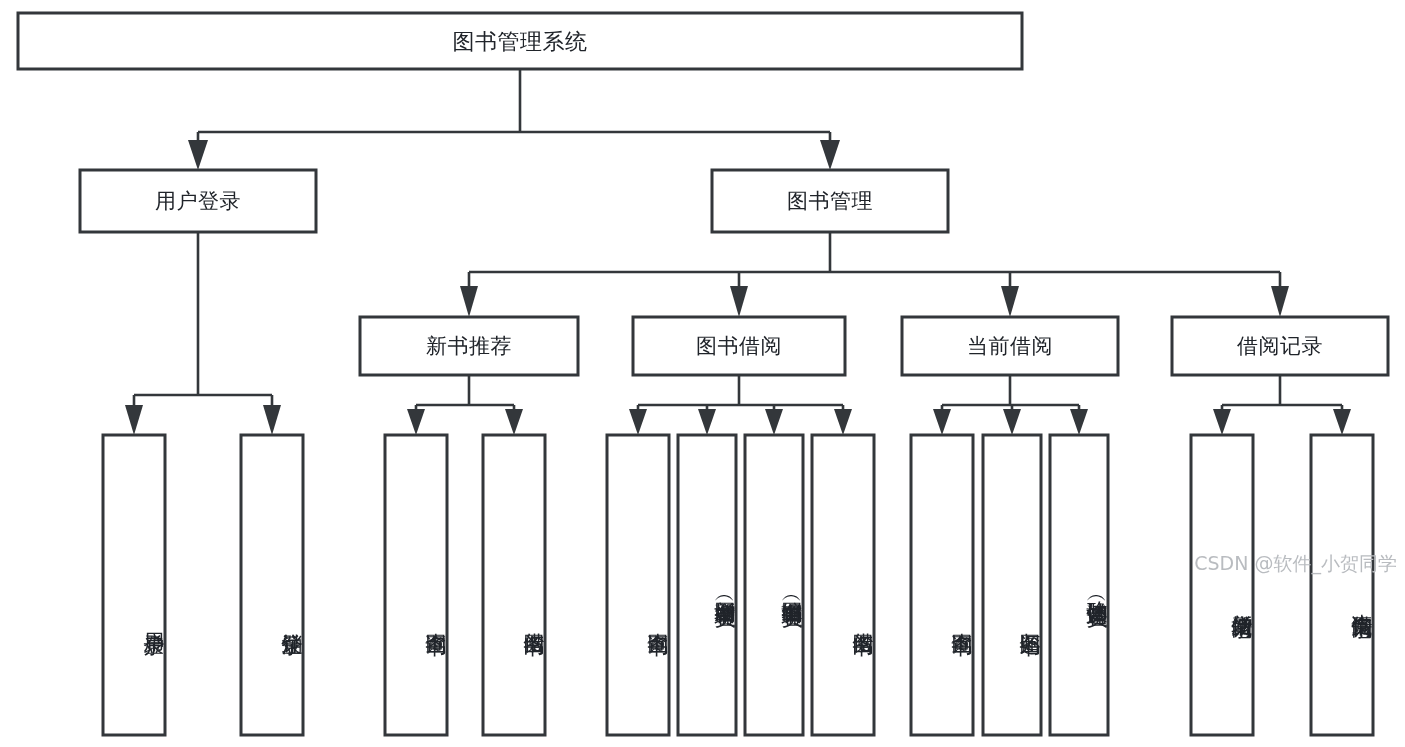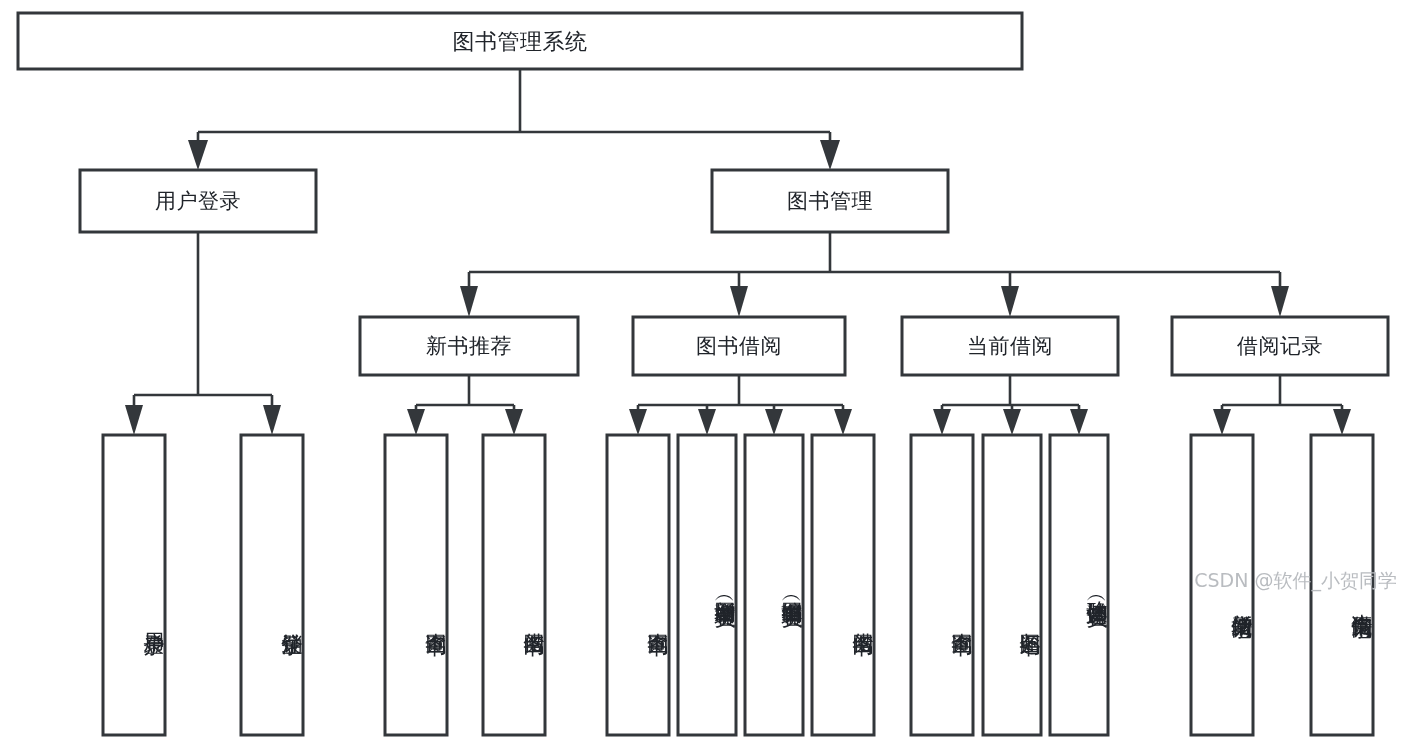--- a/index.html
+++ b/index.html
@@ -47,21 +47,21 @@
     line-height:1.12;
     color:#20242a;
     font-family:"DejaVu Sans","Liberation Sans",sans-serif;
     white-space:nowrap;
     pointer-events:none;
     letter-spacing:1px;
   }
   .watermark{
     position:absolute;
     right:8px;
-    bottom:4px;
+    bottom:21px;
     font-size:19px;
     color:#b9bcc0;
     font-family:"DejaVu Sans","Liberation Sans",sans-serif;
     white-space:nowrap;
     pointer-events:none;
   }
 </style>
 </head>
 <body>
 

